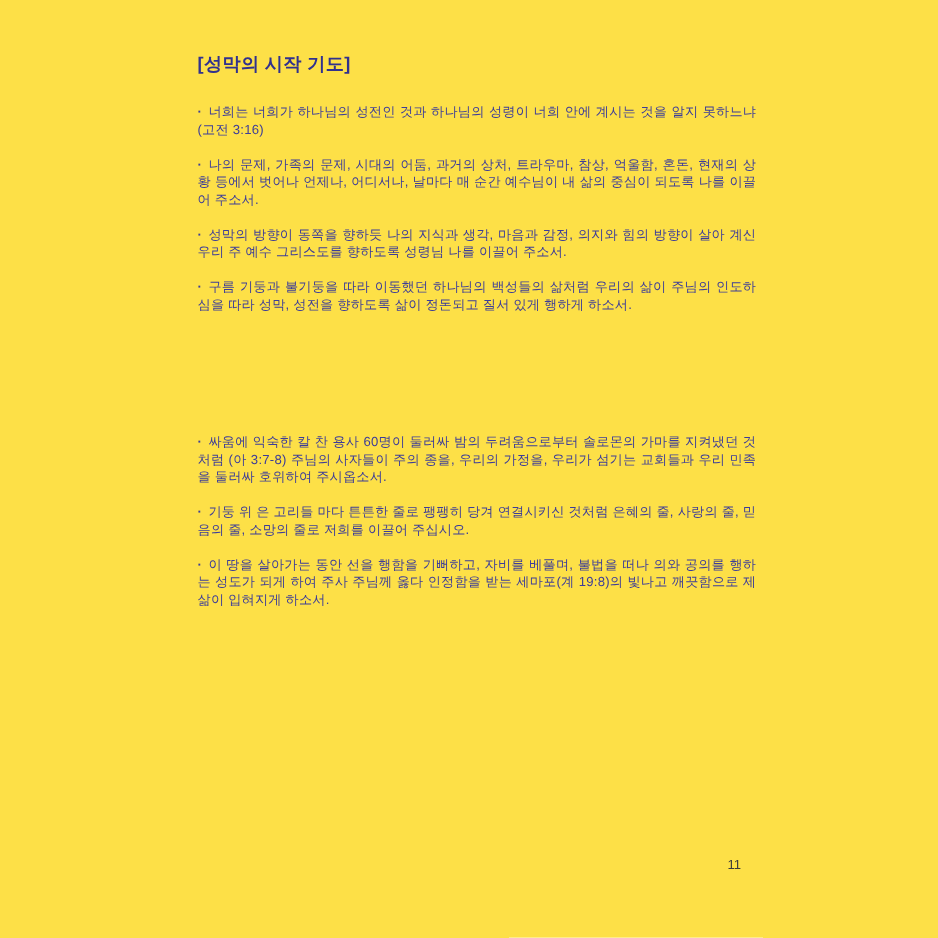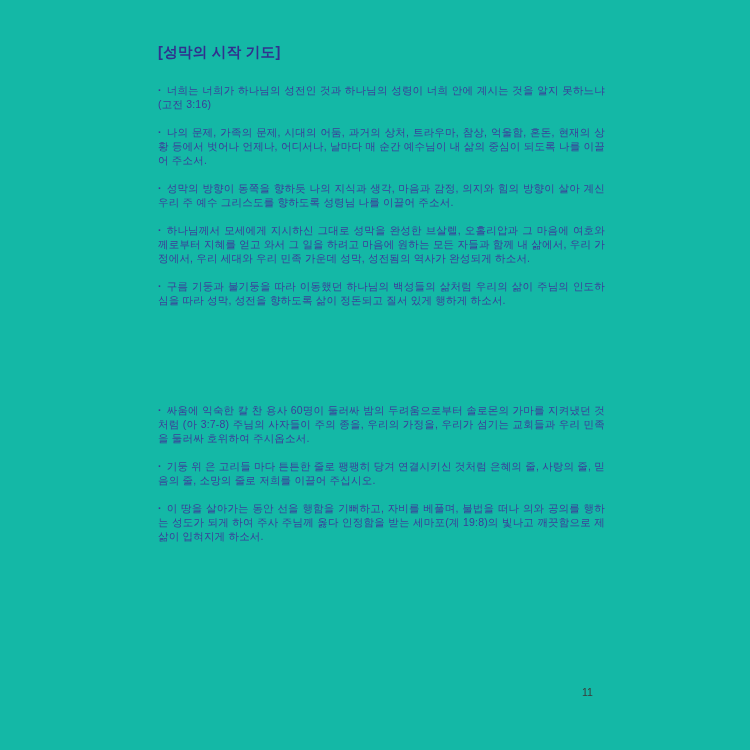--- a/index.html
+++ b/index.html
@@ -10,21 +10,21 @@
   body {
     width: 750px;
     height: 750px;
     position: relative;
     font-family: "Liberation Sans", "DejaVu Sans", sans-serif;
     overflow: hidden;
   }
   .page {
     position: absolute;
     inset: 0;
-    background: #14b8a6;
+    background: #fde047;
   }
   .content {
     position: absolute;
     left: 158px;
     top: 44px;
     width: 447px;
   }
   .prayer-section { margin: 0; }
   .prayer-section + .prayer-section { margin-top: 96px; }
   .section-title {
@@ -67,21 +67,20 @@
   <main class="content">
   <section class="prayer-section">
     <h2 class="section-title">[성막의 시작 기도]</h2>
     <div class="bullets">
   <p class="bullet"><span class="bullet-dot">·</span><span class="bullet-text">너희는 너희가 하나님의 성전인 것과 하나님의 성령이 너희 안에 계시는 것을 알지 못하느냐 (고전 3:16)</span></p>
 
   <p class="bullet"><span class="bullet-dot">·</span><span class="bullet-text">나의 문제, 가족의 문제, 시대의 어둠, 과거의 상처, 트라우마, 참상, 억울함, 혼돈, 현재의 상황 등에서 벗어나 언제나, 어디서나, 날마다 매 순간 예수님이 내 삶의 중심이 되도록 나를 이끌어 주소서.</span></p>
 
   <p class="bullet"><span class="bullet-dot">·</span><span class="bullet-text">성막의 방향이 동쪽을 향하듯 나의 지식과 생각, 마음과 감정, 의지와 힘의 방향이 살아 계신 우리 주 예수 그리스도를 향하도록 성령님 나를 이끌어 주소서.</span></p>
 
-  <p class="bullet"><span class="bullet-dot">·</span><span class="bullet-text">하나님께서 모세에게 지시하신 그대로 성막을 완성한 브살렐, 오홀리압과 그 마음에 여호와께로부터 지혜를 얻고 와서 그 일을 하려고 마음에 원하는 모든 자들과 함께 내 삶에서, 우리 가정에서, 우리 세대와 우리 민족 가운데 성막, 성전됨의 역사가 완성되게 하소서.</span></p>
 
   <p class="bullet"><span class="bullet-dot">·</span><span class="bullet-text">구름 기둥과 불기둥을 따라 이동했던 하나님의 백성들의 삶처럼 우리의 삶이 주님의 인도하심을 따라 성막, 성전을 향하도록 삶이 정돈되고 질서 있게 행하게 하소서.</span></p>
 </div>
   </section>
 
   <section class="prayer-section">
     <div class="bullets">
 
   <p class="bullet"><span class="bullet-dot">·</span><span class="bullet-text">싸움에 익숙한 칼 찬 용사 60명이 둘러싸 밤의 두려움으로부터 솔로몬의 가마를 지켜냈던 것처럼 (아 3:7-8) 주님의 사자들이 주의 종을, 우리의 가정을, 우리가 섬기는 교회들과 우리 민족을 둘러싸 호위하여 주시옵소서.</span></p>
 

